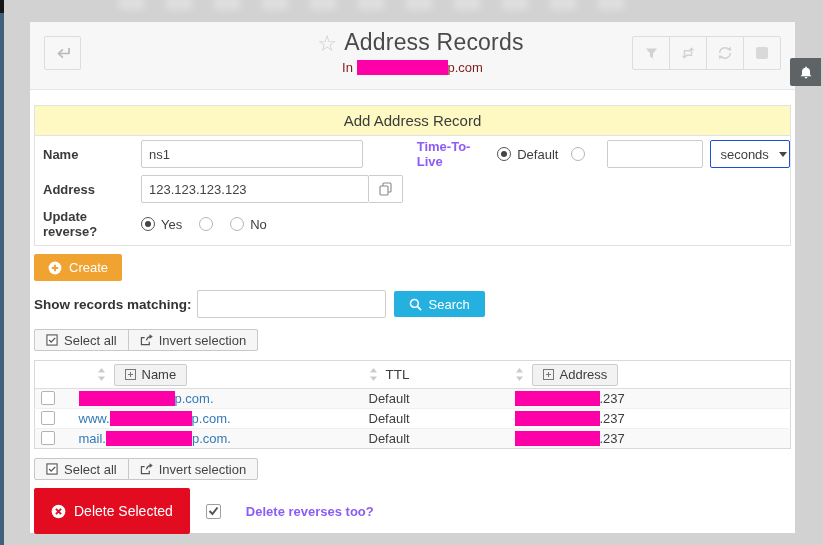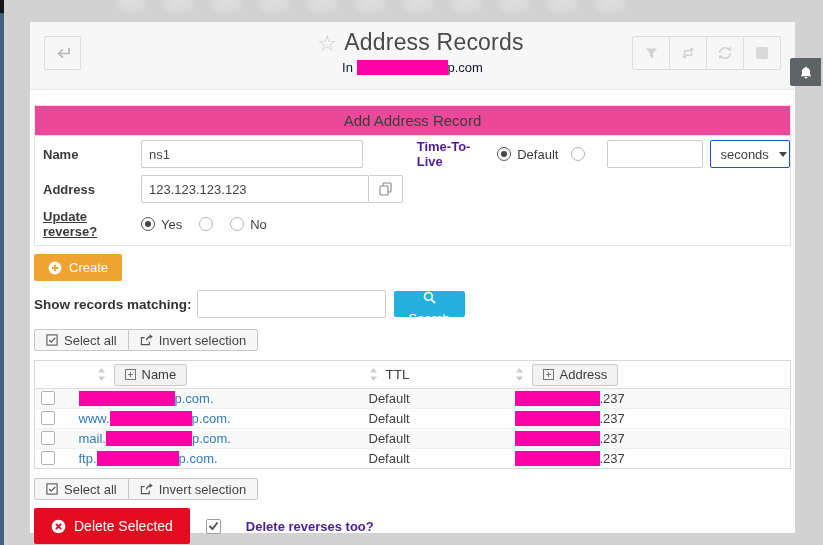--- a/index.html
+++ b/index.html
@@ -17,64 +17,64 @@
     filter:blur(3px);border-radius:6px;}
 
   .panel{position:absolute;left:30px;top:22px;width:765px;height:511px;background:#fff;}
 
   
   .page-header{position:relative;height:68px;background:#f7f7f7;border-bottom:1px solid #e7e7e7;}
   .back-btn{position:absolute;left:14px;top:14px;width:37px;height:34px;background:#f7f7f7;border:1px solid #ddd;border-radius:2px;display:flex;align-items:center;justify-content:center;cursor:pointer;}
   .title-wrap{position:absolute;left:0;right:0;top:7px;text-align:center;}
   .title-line{font-size:23px;color:#4a4a4a;letter-spacing:.2px;padding-left:16px;}
   .star{color:#ccc;font-size:22px;margin-right:7px;vertical-align:-1px;}
-  .subtitle{font-size:13px;color:#0f172a;margin-top:3px;}
+  .subtitle{font-size:13px;color:#7f1d1d;margin-top:3px;}
   .toolbar{position:absolute;right:14px;top:14px;display:flex;}
   .tool-btn{width:38px;height:34px;background:#f7f7f7;border:1px solid #ddd;margin-left:-1px;display:flex;align-items:center;justify-content:center;cursor:pointer;}
   .tool-btn:first-child{border-radius:2px 0 0 2px;}
   .tool-btn:last-child{border-radius:0 2px 2px 0;}
   .stop-sq{width:12px;height:12px;background:#d9d9d9;border-radius:2px;}
 
   .bell-tab{position:absolute;right:2px;top:58px;width:31px;height:28px;background:#5e6466;border-radius:2px 0 0 2px;display:flex;align-items:center;justify-content:center;z-index:6;cursor:pointer;}
 
   .content{padding:0 4px;}
 
   
   .redact{display:inline-block;background:var(--redaction);height:15px;vertical-align:-3px;}
   .r-sub{width:91px;}
   .r-n0{width:96px;} .r-n1{width:82px;} .r-n2{width:86px;} .r-n3{width:82px;}
   .r-addr{width:85px;}
 
   
   .form-box{margin-top:15px;border:1px solid #e2e2e2;}
-  .form-title{height:30px;line-height:29px;text-align:center;background:#ec4899;border-bottom:1px solid #e2e2e2;font-size:15px;color:#3c3c3c;}
+  .form-title{height:30px;line-height:29px;text-align:center;background:#fef9c3;border-bottom:1px solid #e2e2e2;font-size:15px;color:#3c3c3c;}
   .form-row{display:flex;align-items:center;padding:3px 0 3px 8px;min-height:31px;}
   .f-label{width:98px;font-weight:bold;color:#3a3a3a;flex:none;}
   input[type=text]{height:28px;border:1px solid #ccc;border-radius:2px;padding:0 7px;font:inherit;color:#444;background:#fff;outline:none;}
   .name-input{width:230px;}
   .ttl-group{display:flex;align-items:center;margin-left:54px;}
-  .b-label{font-weight:bold;color:#4c1d95;}
+  .b-label{font-weight:bold;color:#8b5cf6;}
   .radio{width:14px;height:14px;border:1px solid #8a8a8a;border-radius:50%;display:inline-block;position:relative;background:#fff;flex:none;cursor:pointer;}
   .radio.off{border-color:#b5b5b5;}
   .radio.checked{border-color:#555;}
   .radio.checked::after{content:"";position:absolute;left:3px;top:3px;width:6px;height:6px;border-radius:50%;background:#444;}
   .radio-label{margin:0 0 0 6px;}
   .ttl-custom{width:96px;height:26px;background:#ededed;border-color:#dcdcdc;margin-left:22px;}
   .select{height:28px;border:1px solid #1d4ed8;border-radius:2px;background:#fff;display:flex;align-items:center;padding:0 9px;margin-left:7px;cursor:pointer;min-width:74px;}
   .select .caret{width:0;height:0;border-left:4px solid transparent;border-right:4px solid transparent;border-top:5px solid #444;margin-left:10px;}
   .addr-wrap{display:flex;}
   .addr-input{width:228px;border-radius:2px 0 0 2px;}
   .paste-btn{width:34px;height:28px;border:1px solid #ccc;border-left:none;border-radius:0 2px 2px 0;background:#fff;display:flex;align-items:center;justify-content:center;cursor:pointer;}
   .rad-opt{display:flex;align-items:center;margin-right:17px;}
 
   
   .btn{display:inline-flex;align-items:center;border:none;border-radius:2px;font:inherit;color:#fff;cursor:pointer;}
   .create-btn{margin-top:8px;height:27px;padding:0 14px;background:var(--accent-orange);gap:7px;}
-  .search-btn{height:26px;padding:0 15px;background:var(--accent-cyan);gap:7px;margin-left:8px;flex-direction:column;}
-  .delete-btn{height:36px;padding:4px 17px;background:var(--accent-red);gap:8px;font-size:14px;}
+  .search-btn{height:26px;padding:0 15px;background:var(--accent-cyan);gap:7px;margin-left:8px;}
+  .delete-btn{height:46px;padding:4px 17px;background:var(--accent-red);gap:8px;font-size:14px;}
 
   .search-row{display:flex;align-items:center;margin-top:9px;}
   .search-label{font-weight:bold;font-size:13.5px;color:#333;margin-right:5px;}
   .search-input{width:189px;height:26px;}
 
   .btn-group{display:flex;margin-top:11px;}
   .g-btn{height:22px;display:flex;align-items:center;gap:6px;padding:0 11px;background:#f6f6f6;border:1px solid #c8c8c8;color:#444;font:inherit;margin-left:-1px;cursor:pointer;}
   .g-btn:first-child{border-radius:2px 0 0 2px;margin-left:0;}
   .g-btn:last-child{border-radius:0 2px 2px 0;}
 
@@ -193,21 +193,21 @@
                 <svg width="13" height="14" viewBox="0 0 13 14">
                   <rect x="4" y="1" width="8" height="9" rx="1" fill="none" stroke="#888" stroke-width="1.1"></rect>
                   <rect x="1" y="4" width="8" height="9" rx="1" fill="#fff" stroke="#888" stroke-width="1.1"></rect>
                 </svg>
               </span>
           </button>
         </div>
       </div>
 
       <div class="form-row" style="min-height:28px;padding-bottom:6px;">
-        <span class="f-label" style="width:98px;text-decoration:underline;">Update reverse?</span>
+        <span class="f-label" style="width:98px;">Update reverse?</span>
         <span class="rad-opt">
           <span class="radio checked"></span>
           <span class="radio-label">Yes</span>
         </span>
         <span class="rad-opt">
           <span class="radio off"></span>
         </span>
         <span class="rad-opt">
           <span class="radio off"></span>
           <span class="radio-label">No</span>
@@ -332,26 +332,20 @@
           <td class="c-name"><a href="#"><span>www.</span><span class="redact r-n1"></span><span>p.com.</span></a></td>
           <td class="c-ttl">Default</td>
           <td class="c-addr"><span class="redact r-addr"></span><span>.237</span></td>
         </tr>
         <tr>
           <td class="c-check"><span class="cb"></span></td>
           <td class="c-name"><a href="#"><span>mail.</span><span class="redact r-n2"></span><span>p.com.</span></a></td>
           <td class="c-ttl">Default</td>
           <td class="c-addr"><span class="redact r-addr"></span><span>.237</span></td>
         </tr>
-        <tr>
-          <td class="c-check"><span class="cb"></span></td>
-          <td class="c-name"><a href="#"><span>ftp.</span><span class="redact r-n3"></span><span>p.com.</span></a></td>
-          <td class="c-ttl">Default</td>
-          <td class="c-addr"><span class="redact r-addr"></span><span>.237</span></td>
-        </tr>
       </tbody>
     </table>
 
     
     <div class="btn-group" style="margin-top:9px;">
       <button class="g-btn">
         <span>
             <svg width="12" height="12" viewBox="0 0 13 13">
               <rect x="1" y="1" width="11" height="11" fill="#fff" stroke="#555" stroke-width="1.2"></rect>
               <path d="M3.4 6.6l2.2 2.2L10 4.2" fill="none" stroke="#555" stroke-width="1.5"></path>

